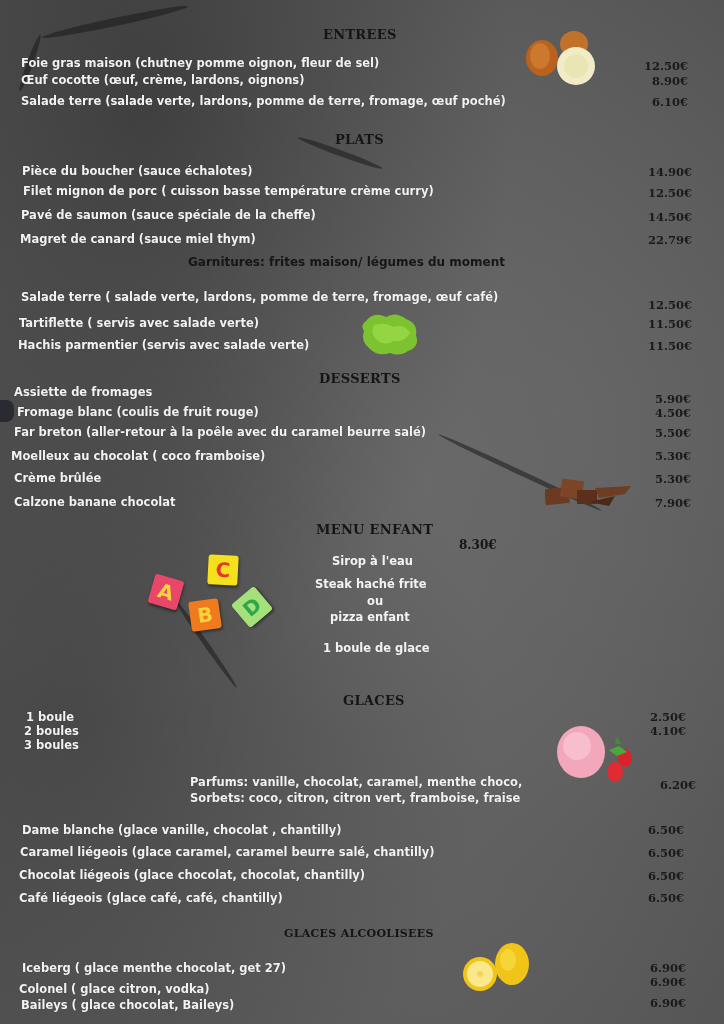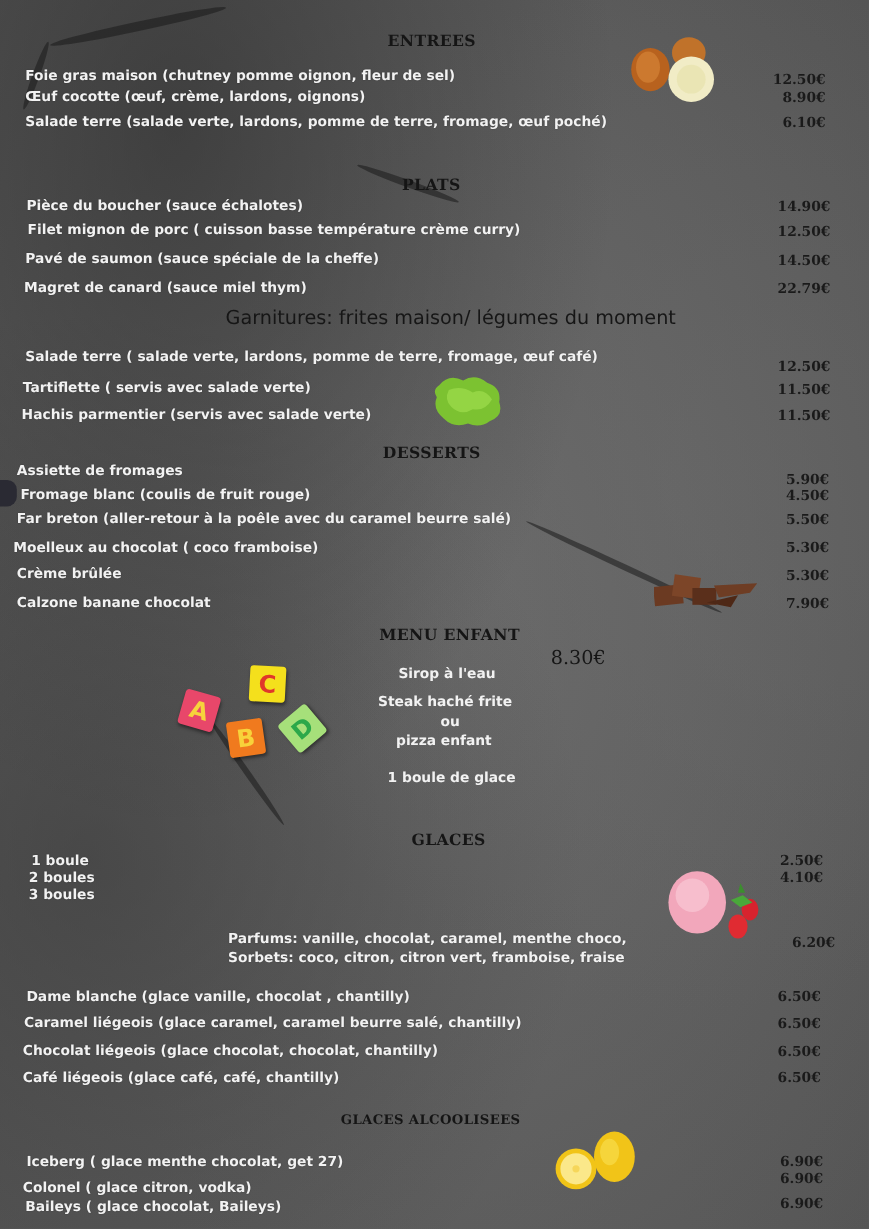--- a/index.html
+++ b/index.html
@@ -13,21 +13,21 @@
         radial-gradient(ellipse at 60% 85%, rgba(100,100,100,0.35) 0%, rgba(100,100,100,0) 50%),
         radial-gradient(ellipse at 50% 50%, #6a6a6a 0%, #555 100%);
       font-family: "DejaVu Sans", sans-serif;
     }
     .crack { position: absolute; background: rgba(25,25,25,0.55); border-radius: 50%; }
     .t { position: absolute; white-space: nowrap; }
     .h { color: #151515; font-family: "DejaVu Serif", serif; font-weight: bold; font-size: 13px; letter-spacing: 0.3px; }
     .i { color: #f2f2f2; font-weight: bold; font-size: 11.5px; text-shadow: 0 0 1px rgba(0,0,0,0.4); text-align: center; }
     .p { color: #1a1a1a; font-family: "DejaVu Serif", serif; font-weight: bold; font-size: 11.5px; text-align: right; }
     .c { color: #f2f2f2; font-weight: bold; font-size: 11.5px; text-align: center; }
-    .n { color: #161616; font-weight: normal; font-size: 16px; }
+    .n { color: #161616; font-weight: bold; font-size: 12px; }
     .deco { position: absolute; }
     .block {
       position: absolute; width: 30px; height: 30px; border-radius: 3px;
       font-family: "DejaVu Sans", sans-serif; font-weight: bold; font-size: 20px;
       display: flex; align-items: center; justify-content: center;
       box-shadow: 1px 2px 3px rgba(0,0,0,0.45);
     }
   </style>
 </head>
 <body>
@@ -47,21 +47,21 @@
 <div class="t p" style="right:36px;top:95px;">6.10€</div>
 
 <svg class="deco" style="left:522px;top:26px;" width="78" height="60" viewBox="0 0 78 60">
   <ellipse cx="20" cy="32" rx="16" ry="18" fill="#b8621e"></ellipse>
   <ellipse cx="18" cy="30" rx="10" ry="13" fill="#d8883a" opacity="0.6"></ellipse>
   <ellipse cx="52" cy="18" rx="14" ry="13" fill="#c0722a"></ellipse>
   <ellipse cx="54" cy="40" rx="19" ry="19" fill="#f1ecc6"></ellipse>
   <ellipse cx="54" cy="40" rx="12" ry="12" fill="#e6e1a8" opacity="0.6"></ellipse>
 </svg>
 
-<div class="t h" style="left:335px;top:132px;margin-top:15px;">PLATS</div>
+<div class="t h" style="left:335px;top:132px;">PLATS</div>
 <div class="t i" style="left:22px;top:164px;">Pièce du boucher (sauce échalotes)</div>
 <div class="t p" style="right:32px;top:165px;">14.90€</div>
 <div class="t i" style="left:23px;top:184px;">Filet mignon de porc ( cuisson basse température crème  curry)</div>
 <div class="t p" style="right:32px;top:186px;">12.50€</div>
 <div class="t i" style="left:21px;top:208px;">Pavé de saumon (sauce spéciale de la cheffe)</div>
 <div class="t p" style="right:32px;top:210px;">14.50€</div>
 <div class="t i" style="left:20px;top:232px;">Magret de canard  (sauce miel thym)</div>
 <div class="t p" style="right:32px;top:233px;">22.79€</div>
 <div class="t n" style="left:188px;top:255px;">Garnitures: frites maison/ légumes du moment</div>
 

